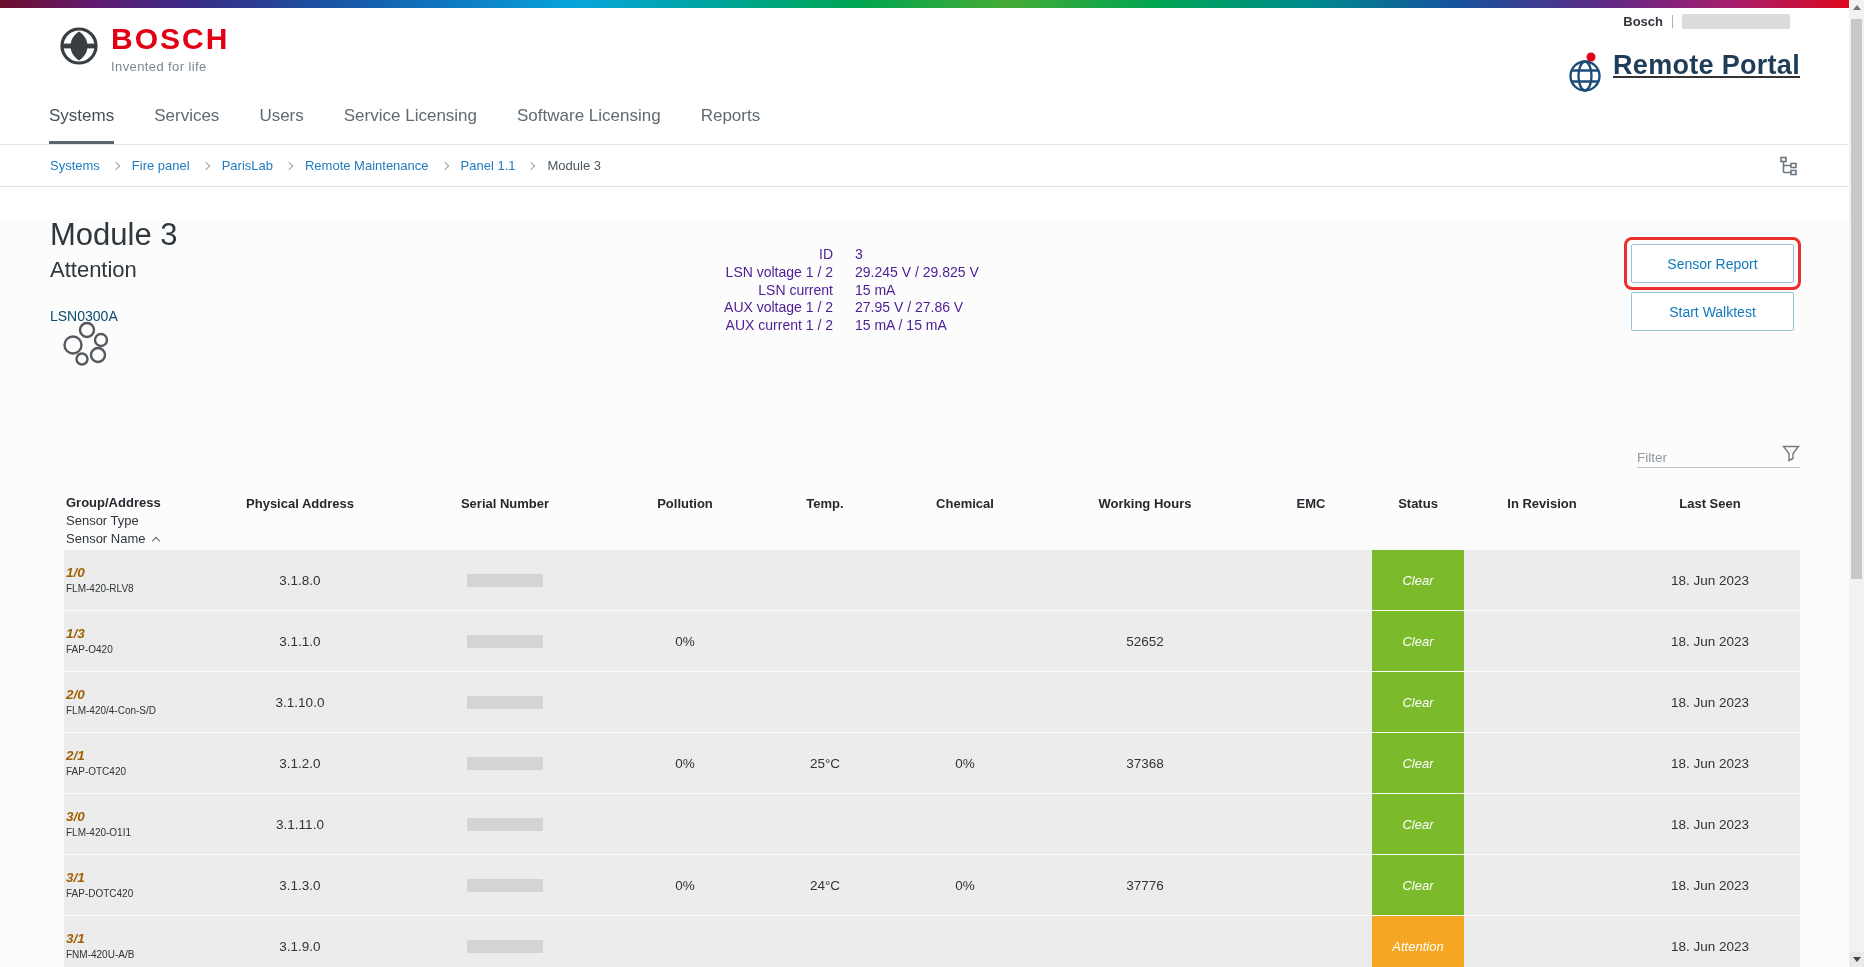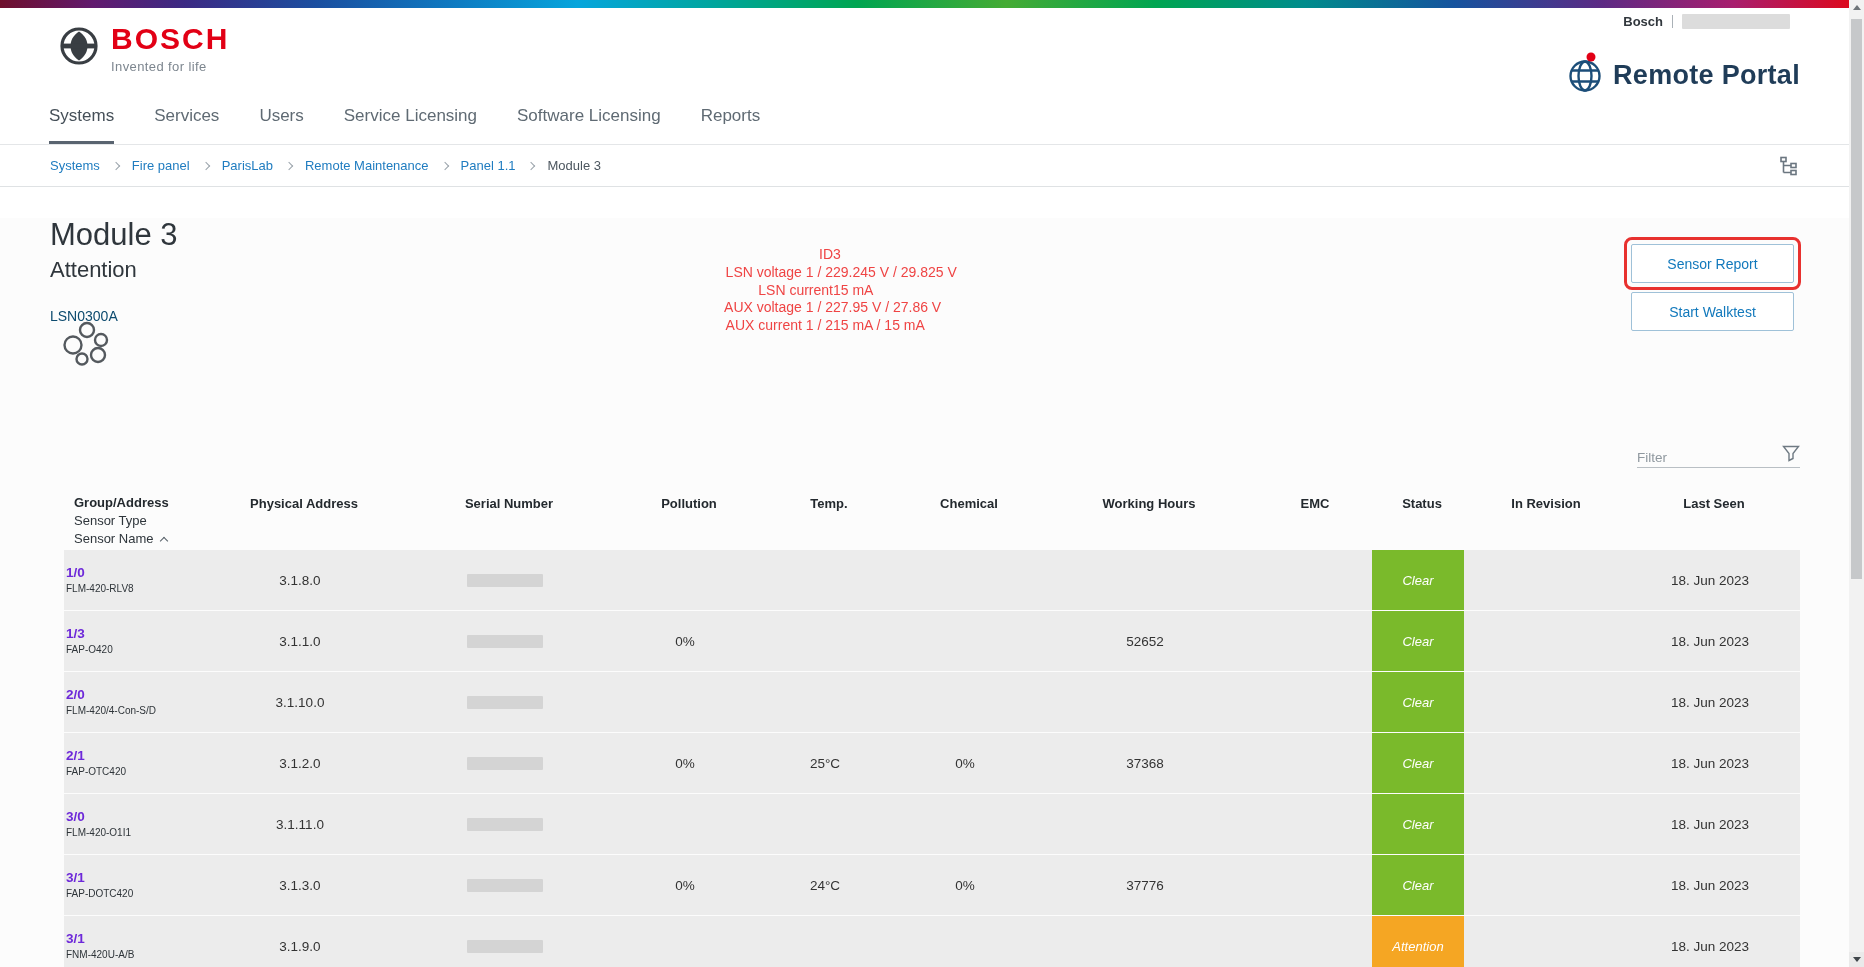--- a/index.html
+++ b/index.html
@@ -26,21 +26,21 @@
   }
   .account-sep { width: 1px; height: 13px; background: #aab1b7; }
   .account-redact { width: 108px; height: 15px; background: #dcdcdc; border-radius: 1px; }
 
   .brand { position: absolute; left: 57px; top: 16px; display: flex; align-items: flex-start; gap: 10px; }
   .brand-text .brand-name {
     font-size: 30px; font-weight: 700; color: #e20015; letter-spacing: 2px; line-height: 1;
   }
   .brand-text .brand-tagline { font-size: 13px; color: #7d868f; margin-top: 5px; letter-spacing: 0.4px; }
 
-  .portal-brand { position: absolute; right: 64px; top: 42px; display: flex; align-items: center; gap: 5px; }
+  .portal-brand { position: absolute; right: 64px; top: 42px; display: flex; align-items: flex-start; gap: 5px; text-decoration: underline; }
   .portal-title { font-size: 27px; font-weight: 700; color: #1f3c58; letter-spacing: 0.3px; }
 
   nav.primary-nav { position: absolute; left: 49px; bottom: 0; display: flex; gap: 40px; }
   .nav-item {
     font-size: 17px; color: #5f6a73; padding-bottom: 15px; cursor: pointer; text-decoration: none;
     border-bottom: 3px solid transparent;
   }
   .nav-item.active { color: #454f58; border-bottom-color: #596470; }
 
   
@@ -61,22 +61,22 @@
   main { padding: 0 50px; background: #fcfcfc; }
 
   .module-header { position: relative; height: 200px; margin-top: 31px; }
   .mh-titles h1 { font-size: 31px; font-weight: 400; color: #2f363c; line-height: 1.1; }
   .mh-status { font-size: 22px; color: #2f363c; margin-top: 5px; }
   .mh-model { font-size: 14px; color: #0c4a6e; margin-top: 25px; }
   .module-icon { position: absolute; left: 10px; top: 100px; }
 
   .details {
     position: absolute; left: 673px; top: 28px;
-    display: grid; grid-template-columns: 110px auto; 
-    font-size: 14px; line-height: 17.8px; color: #ef4444;
+    display: grid; grid-template-columns: 110px auto; column-gap: 22px;
+    font-size: 14px; line-height: 17.8px; color: #4c1d95;
   }
   .detail-label { text-align: right; }
   .detail-value { text-align: left; }
 
   .actions { position: absolute; right: 20px; top: 19px; display: flex; flex-direction: column; align-items: flex-end; }
   .btn {
     width: 163px; height: 39px; background: #fff; border: 1px solid #9fc1d8;
     color: #1279bc; font-size: 14px; border-radius: 2px; cursor: pointer;
     font-family: inherit;
   }
@@ -96,33 +96,33 @@
   .filter-box input::placeholder { color: #8f989f; }
   .funnel { margin-left: 6px; cursor: pointer; display: flex; }
 
   
   .table { margin-left: 14px; margin-top: 12px; width: 1736px; font-size: 13.5px; }
   .tgrid {
     display: grid;
     grid-template-columns: 136px 200px 210px 150px 130px 150px 210px 122px 92px 156px 180px;
   }
   .thead { height: 68px; align-items: start; }
-  .th { font-weight: 700; color: #23292e; padding-top: 14px; text-align: center; font-size: 13px; cursor: pointer; margin-left: 8px; }
+  .th { font-weight: 700; color: #23292e; padding-top: 14px; text-align: center; font-size: 13px; cursor: pointer; }
   .th-group { text-align: left; padding-left: 2px; line-height: 14px; }
   .th-group .hline { margin-bottom: 4px; }
   .th-group .sub { font-weight: 400; color: #2e353b; }
   .sort-chevron {
     display: inline-block; width: 6px; height: 6px; margin-left: 8px; margin-bottom: -1px;
     border-top: 1.6px solid #555f67; border-right: 1.6px solid #555f67;
     transform: rotate(-45deg); cursor: pointer;
   }
   .trow { height: 60px; background: #ececec; margin-bottom: 1px; align-items: center; cursor: pointer; }
   .td { text-align: center; color: #333; }
   .c-group { text-align: left; padding-left: 2px; line-height: 1.35; }
-  .c-group .g1 { font-weight: 700; font-size: 13.5px; color: #6d28d9; }
+  .c-group .g1 { font-weight: 700; font-size: 13.5px; color: #a16207; font-style: italic; }
   .c-group .g2 { font-size: 10px; color: #2e3439; }
   .c-status { height: 60px; font-style: italic; }
   .status-chip {
     width: 100%; height: 100%; display: flex; align-items: center; justify-content: center;
     color: #fff; font-size: 13px;
   }
   .redact { display: inline-block; width: 76px; height: 13px; background: #d4d4d4; border-radius: 1px; vertical-align: middle; }
 
   
   .scrollbar {

